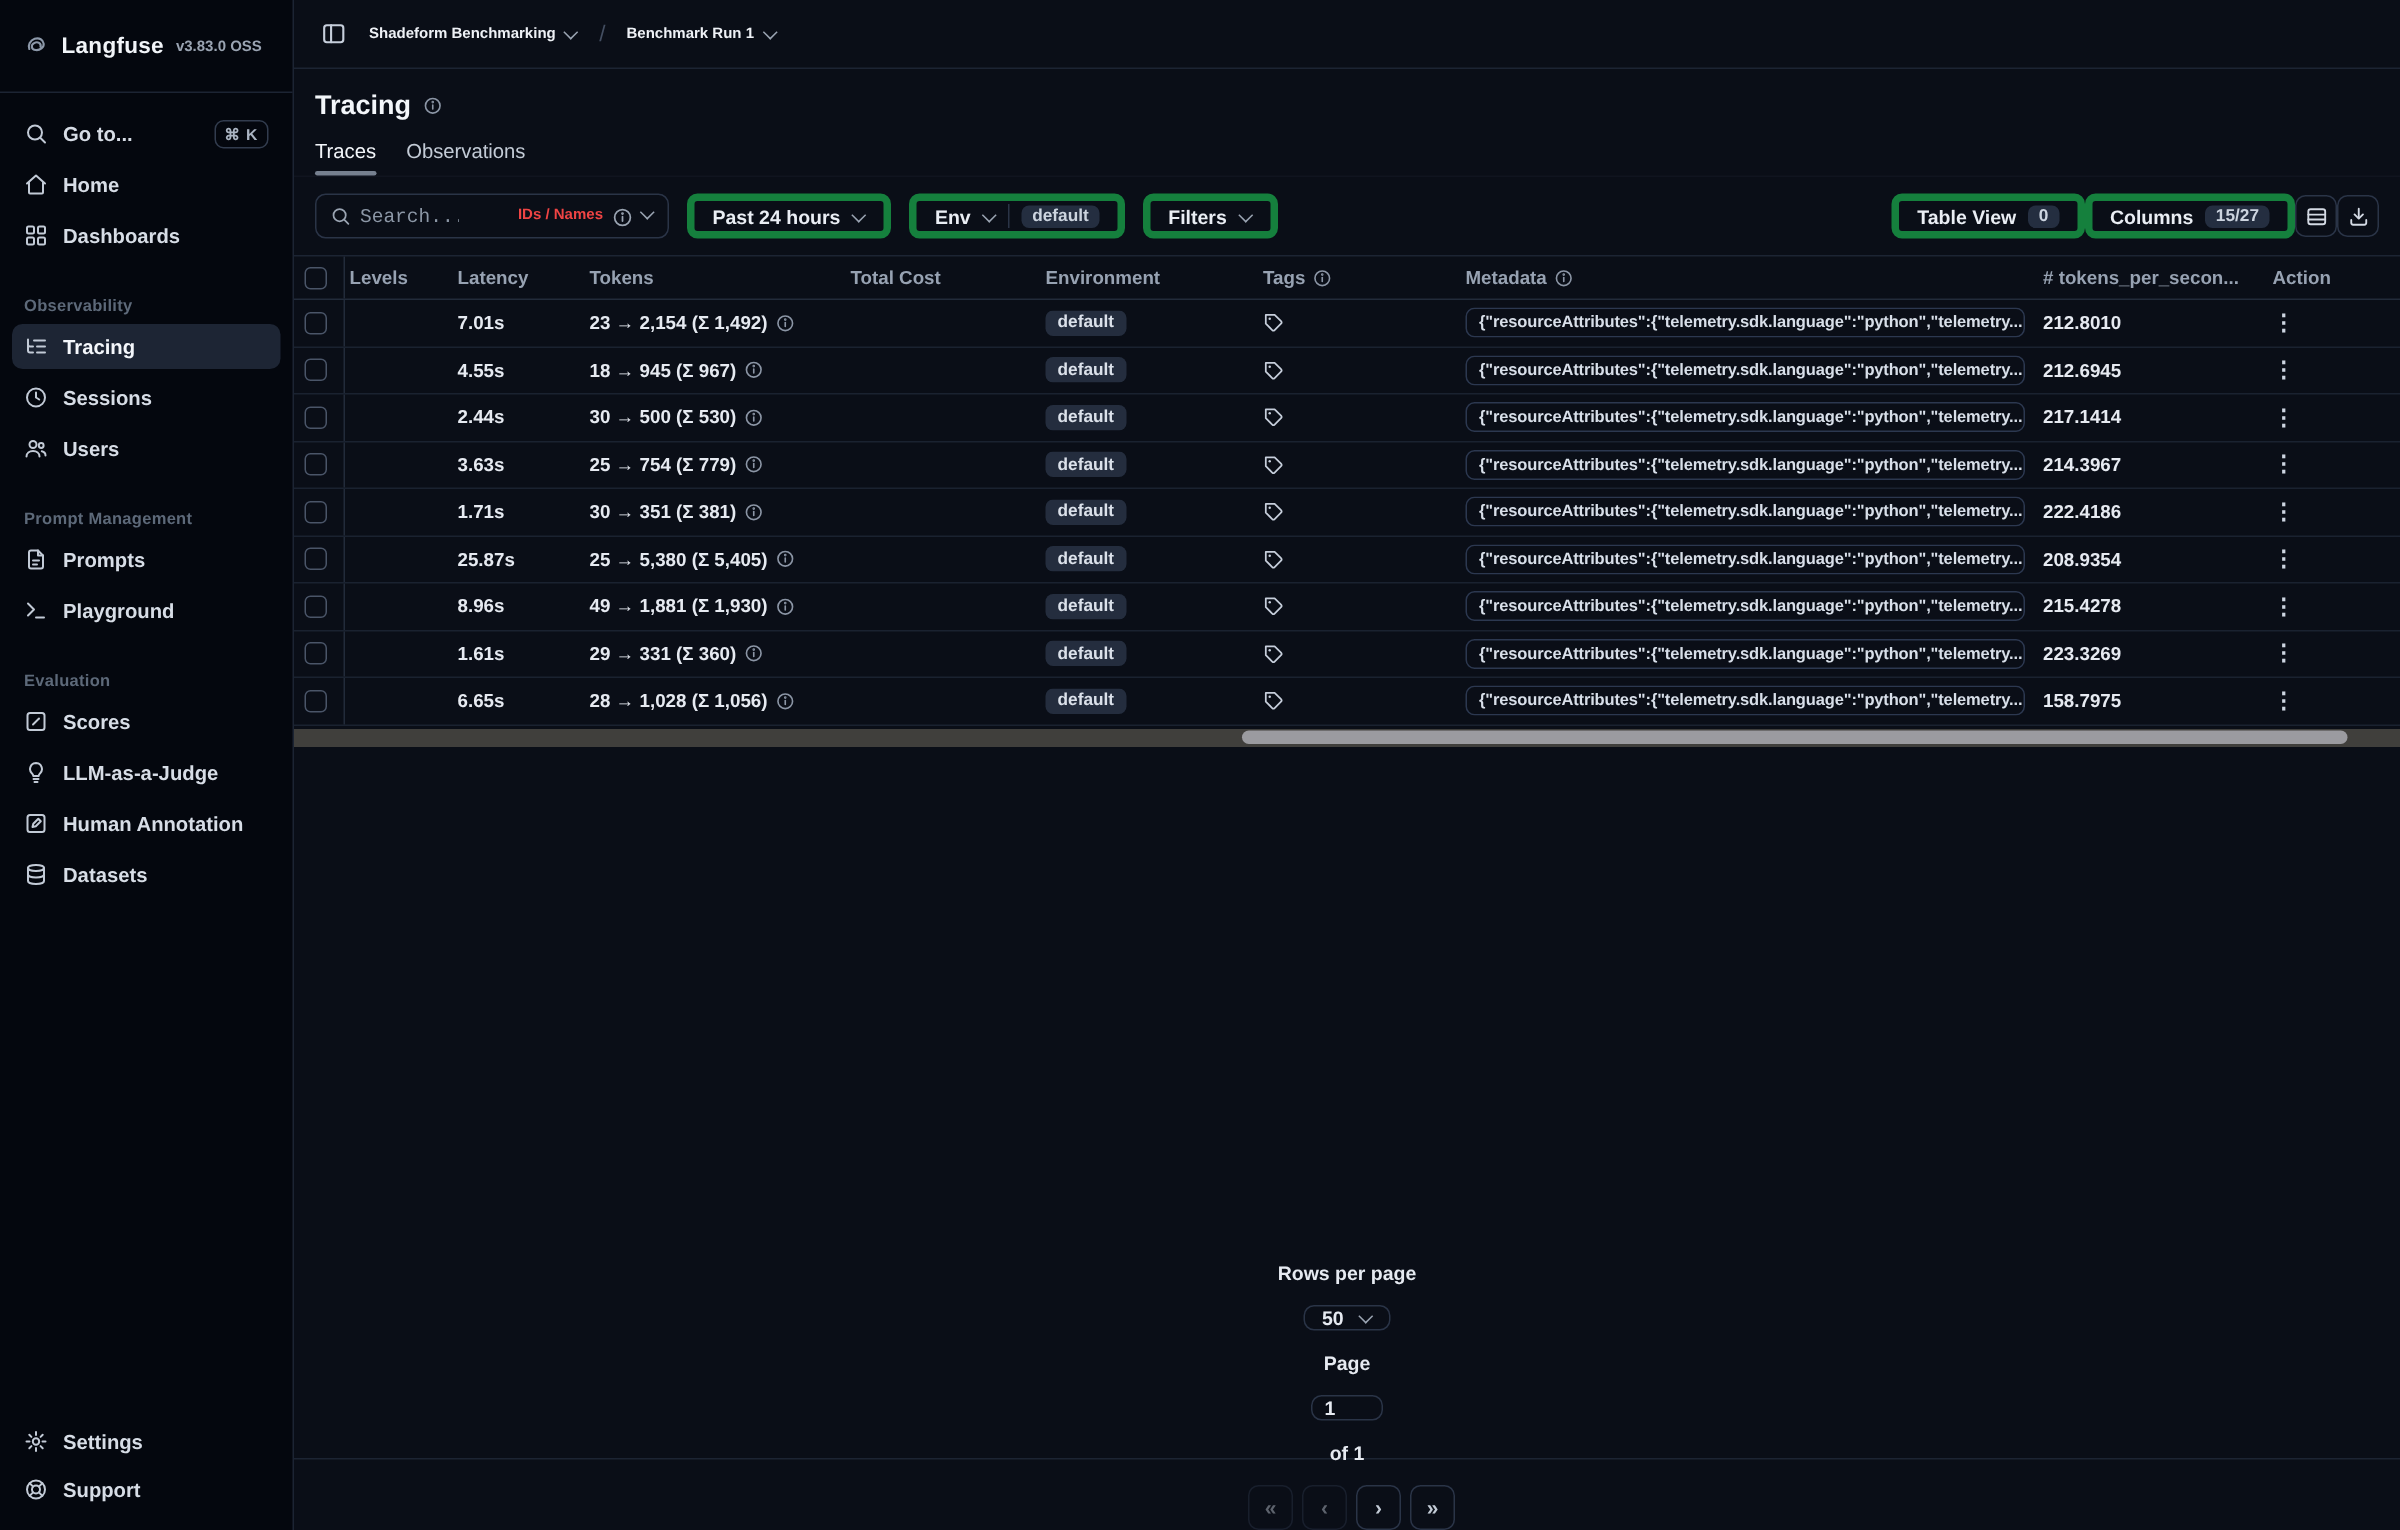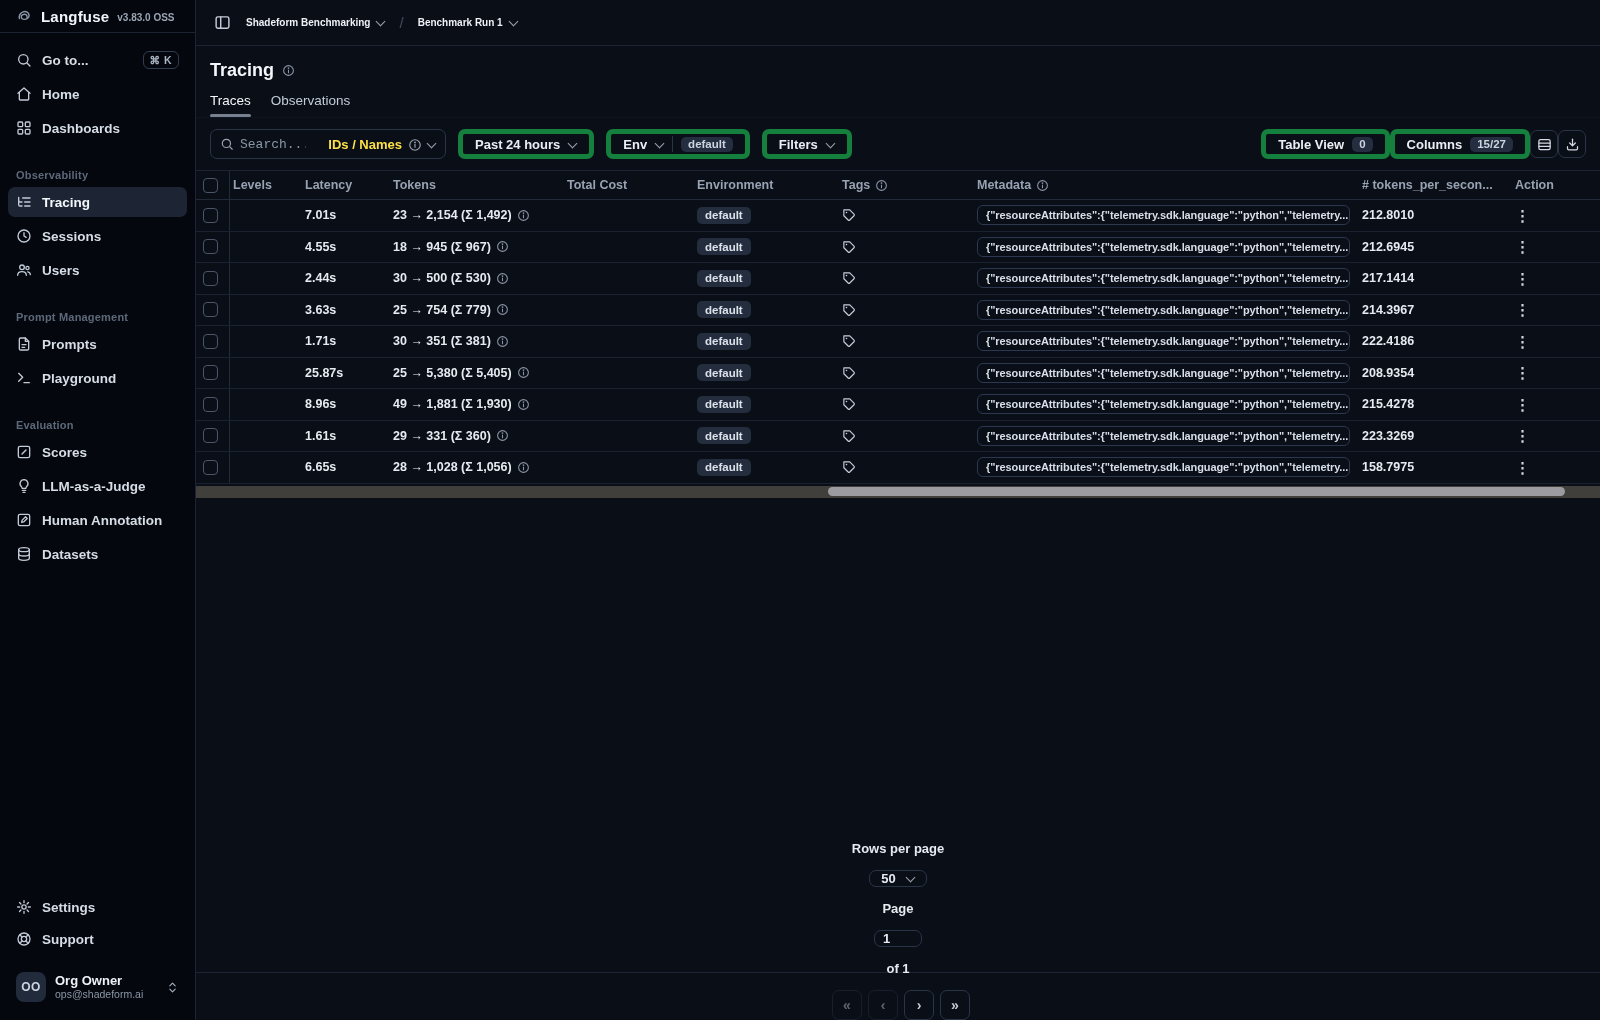--- a/index.html
+++ b/index.html
@@ -8,21 +8,21 @@
     background:#0a0e17; color:#e6eaf1;
     font-family:"Liberation Sans", sans-serif; font-size:13px;
   }
   .app { display:flex; width:100%; height:100%; }
 
   
   .sidebar {
     width:196px; min-width:196px; background:#04070e;
     border-right:1px solid #1c2433; display:flex; flex-direction:column;
   }
-  .logo-row { height:33px; display:flex; align-items:center; gap:8px; padding:0 16px; border-bottom:1px solid #1c2433; }
+  .logo-row { height:62px; display:flex; align-items:center; gap:8px; padding:0 16px; border-bottom:1px solid #1c2433; }
   .logo-mark { width:17px; height:17px; color:#8c98a9; flex:0 0 auto; }
   .logo-name { font-size:15px; font-weight:700; color:#f1f4f8; letter-spacing:.2px; }
   .logo-ver { font-size:10px; font-weight:700; color:#9aa4b2; margin-top:2px; }
   .nav-item {
     height:30px; margin:2px 8px; padding:0 8px; border-radius:7px;
     display:flex; align-items:center; gap:10px; color:#d7dde6;
     font-size:13.5px; font-weight:600; cursor:pointer;
   }
   .nav-item.active { background:#1d2534; color:#f4f7fb; }
   .nico { width:16px; height:16px; display:inline-flex; color:#c2cad6; flex:0 0 auto; }
@@ -69,21 +69,21 @@
   .toolbar { display:flex; align-items:center; gap:12px; padding:11px 14px; }
   .btn {
     height:30px; border:5px solid #15803d; border-radius:7px; background:transparent;
     display:inline-flex; align-items:center; gap:8px; padding:0 12px;
     color:#eaeef4; font-size:13px; font-weight:700; cursor:pointer; white-space:nowrap;
   }
   .search-box { width:236px; height:30px; border:1px solid #2a3447; border-radius:7px; display:flex; align-items:center; gap:6px; padding:0 9px; }
   .search-box svg { width:14px; height:14px; color:#9aa4b2; flex:0 0 auto; }
   .search-input { background:transparent; border:0; outline:0; color:#f97316; font-size:13px; width:66px; font-family:Liberation Mono, monospace; }
   .search-input::placeholder { color:#8c97a6; }
-  .search-type { display:flex; align-items:center; gap:6px; margin-left:auto; font-size:13px; font-weight:700; color:#fde047; cursor:pointer; }
+  .search-type { display:flex; align-items:flex-start; gap:6px; margin-left:auto; font-size:10px; font-weight:700; color:#ef4444; cursor:pointer; }
   .mini-badge { background:#242e40; border-radius:5px; padding:1.5px 7px; font-size:11.5px; font-weight:700; color:#ccd4df; }
   .vdiv { width:1px; height:16px; background:#2a3447; }
   .toolbar-right { margin-left:auto; display:flex; align-items:center; gap:0; }
   .sq-btn { width:28px; height:28px; border:1px solid #2a3447; border-radius:7px; display:flex; align-items:center; justify-content:center; color:#d4dae4; cursor:pointer; }
   .sq-btn svg { width:15px; height:15px; }
 
   
   .tbl { width:100%; }
   .thead { display:flex; align-items:center; height:30px; border-top:1px solid #1c2433; border-bottom:1px solid #222b3a; font-size:12.5px; font-weight:700; color:#97a2b2; }
   .trow { display:flex; align-items:center; height:31.5px; border-bottom:1px solid #1a2230; font-size:12.5px; font-weight:600; color:#e6eaf1; }
@@ -276,33 +276,20 @@
       </div>
       <div class="nav-item">
         <span class="nico">
           <svg viewBox="0 0 24 24">
               <circle cx="12" cy="12" r="9"></circle>
               <circle cx="12" cy="12" r="4"></circle>
               <path d="m5.7 5.7 3.4 3.4M14.9 14.9l3.4 3.4M18.3 5.7l-3.4 3.4M9.1 14.9l-3.4 3.4"></path>
             </svg>
         </span>
         <span>Support</span>
-      </div>
-      <div class="user-row">
-        <span class="avatar">OO</span>
-        <span>
-          <div class="user-name">Org Owner</div>
-          <div class="user-email">ops@shadeform.ai</div>
-        </span>
-        <span class="updown">
-          <svg viewBox="0 0 24 24">
-              <path d="m7 15 5 5 5-5"></path>
-              <path d="m7 9 5-5 5 5"></path>
-            </svg>
-        </span>
       </div>
     </div>
   </div>
 
   <div class="main">
 
     <div class="topbar">
       <span class="icon-btn-plain">
         <svg viewBox="0 0 24 24">
             <rect x="3" y="4" width="18" height="16" rx="2.5"></rect>

